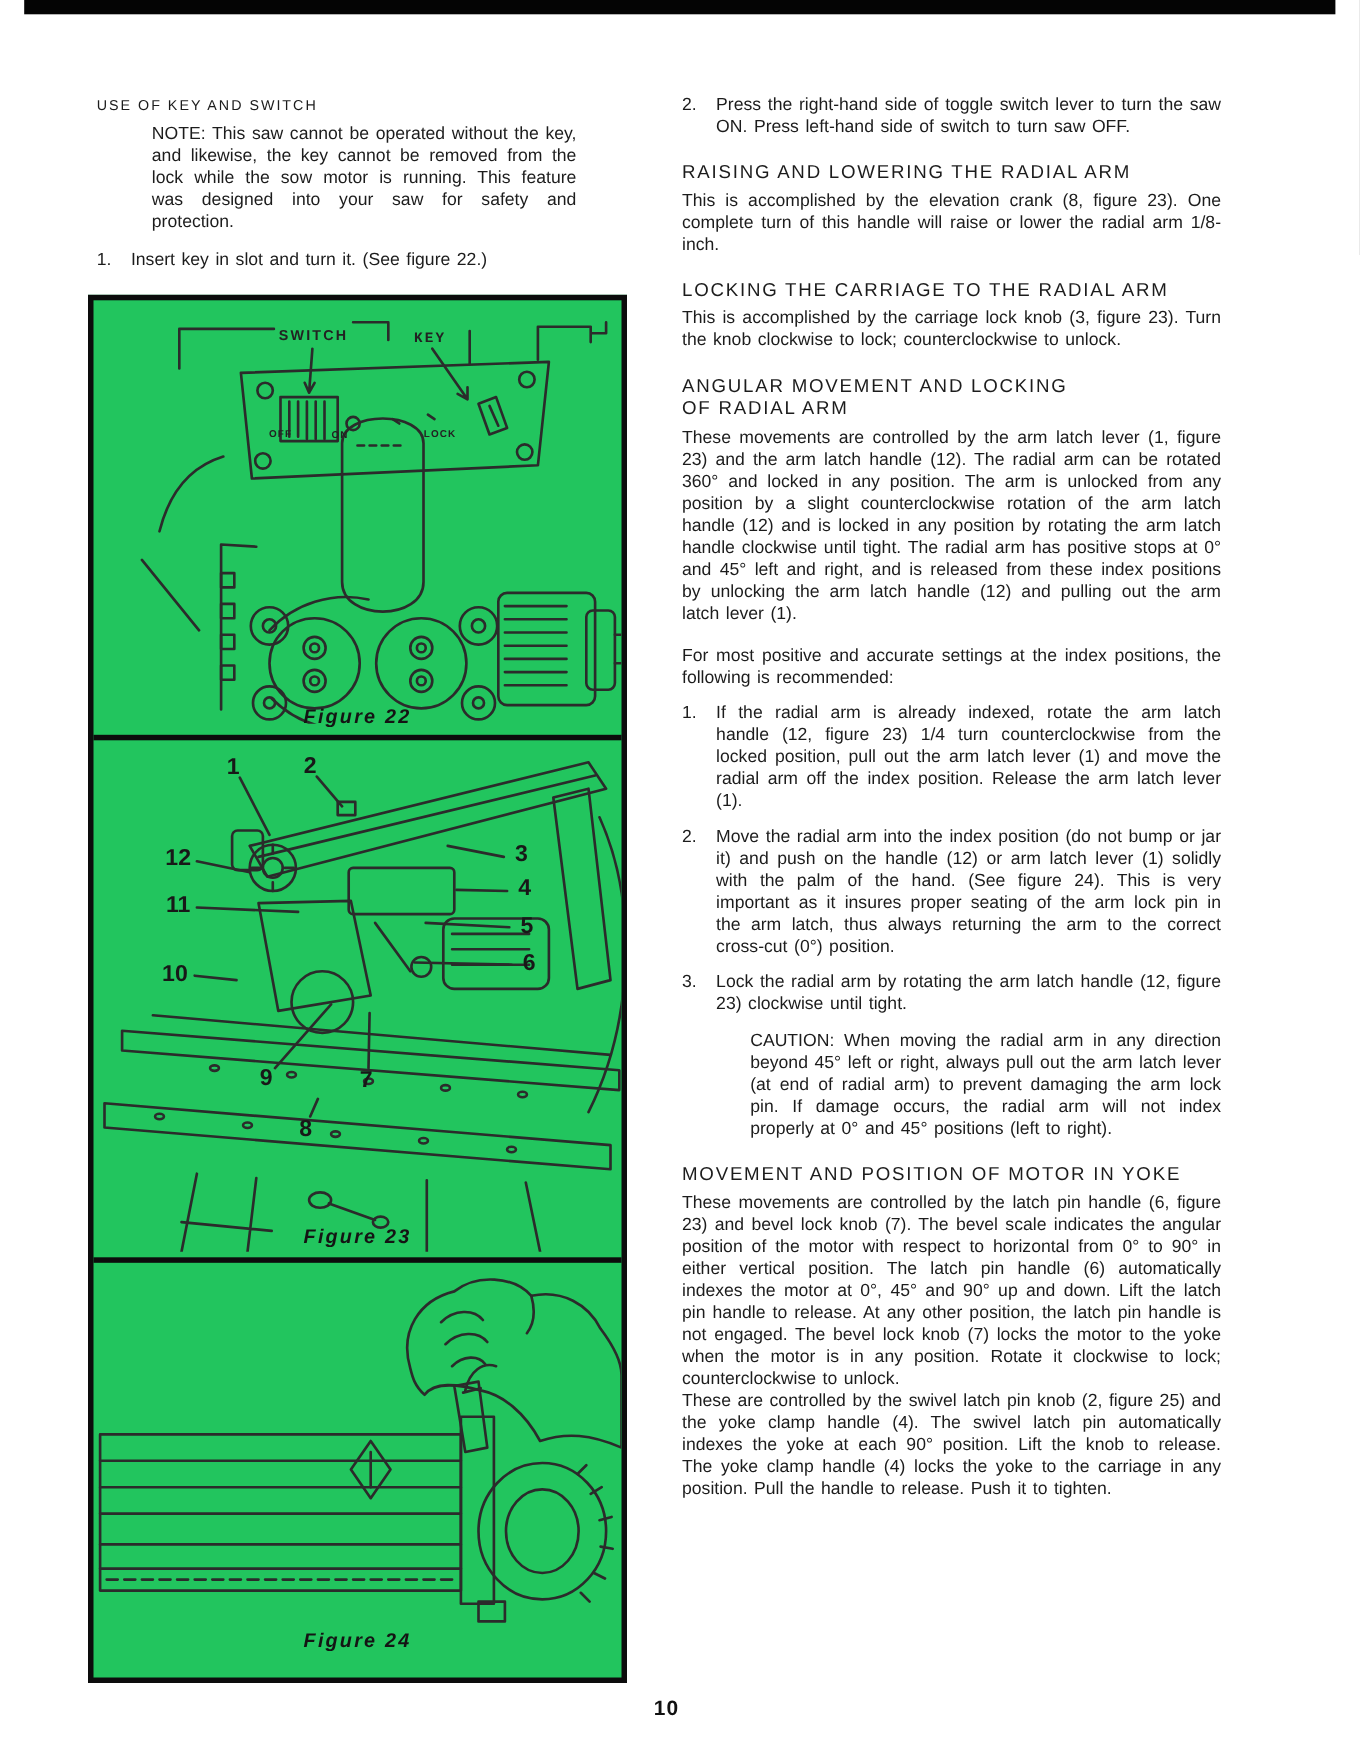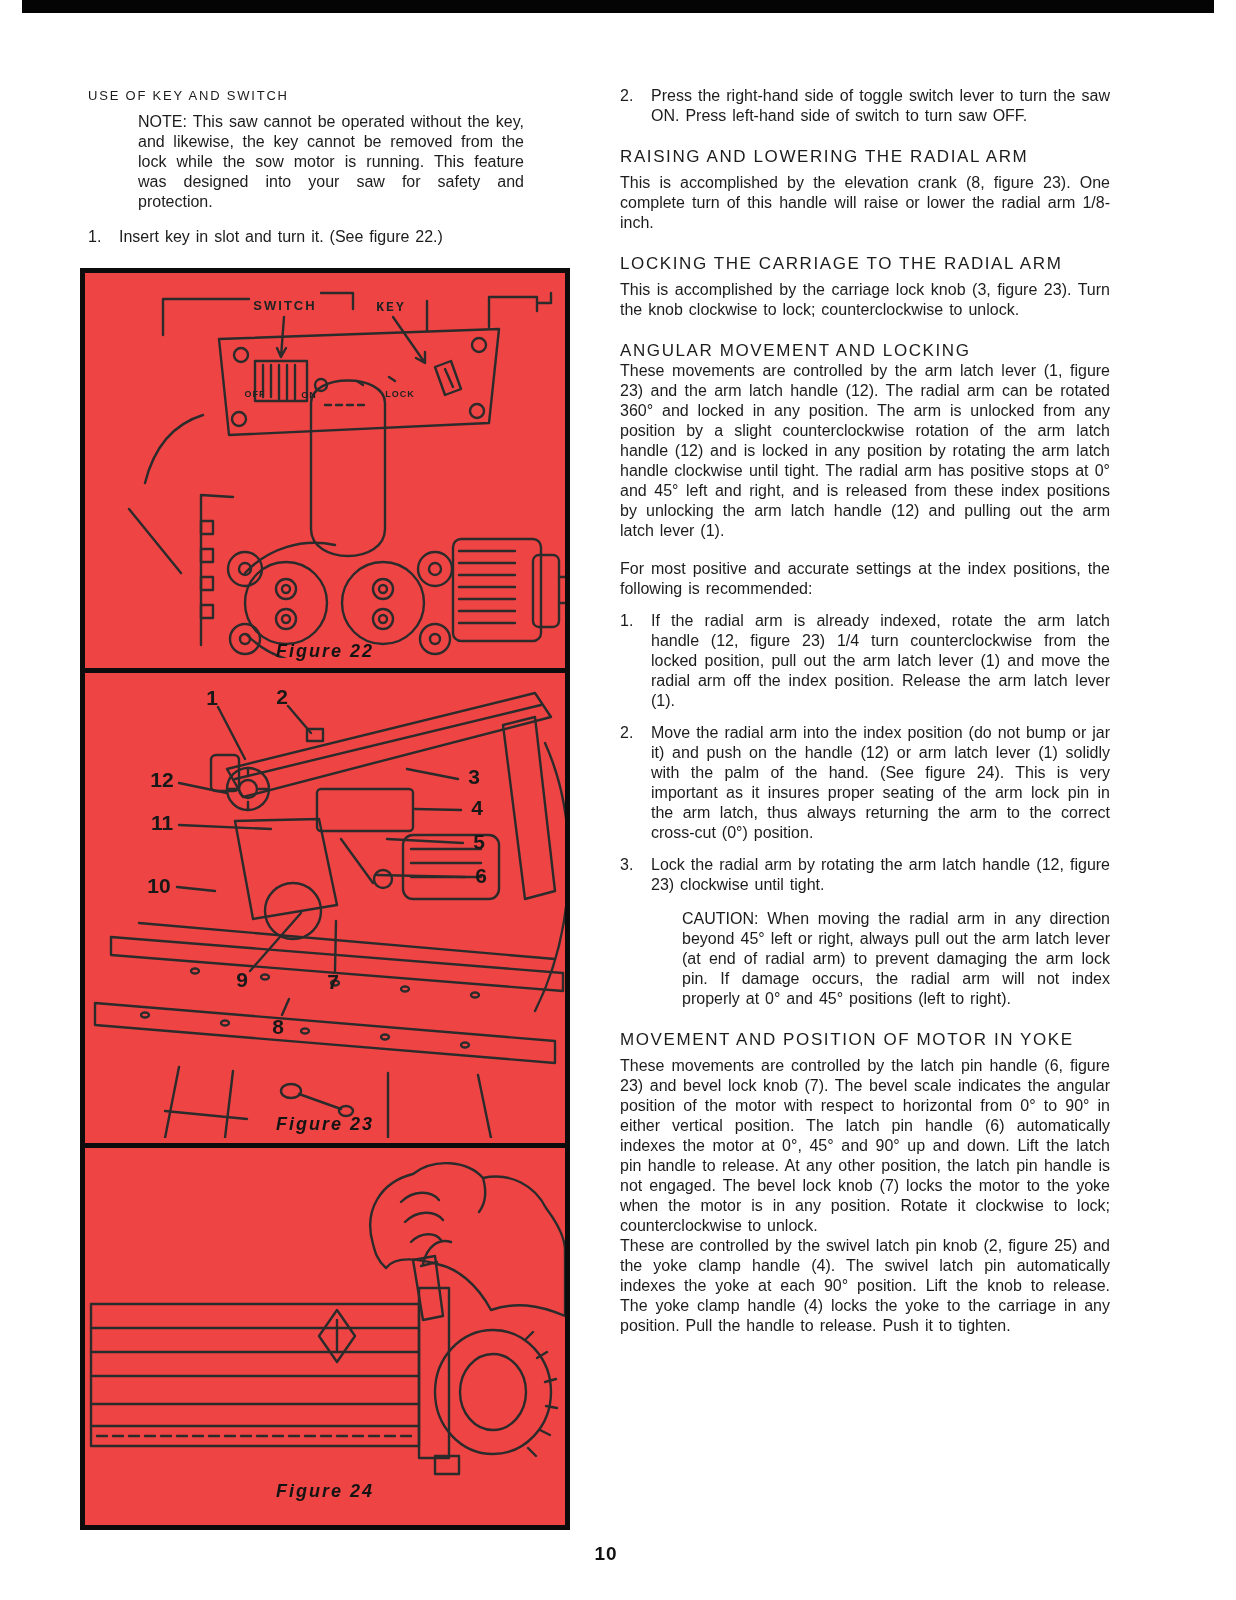--- a/index.html
+++ b/index.html
@@ -17,21 +17,21 @@
   .li{display:flex;margin-top:12px;}
   .li .marker{width:31px;flex:none;font-size:16px;line-height:20.5px;}
   .li .para{flex:1;}
   
   .col-left{position:absolute;left:88px;top:88px;width:444px;}
   .sec-title{font-size:13px;letter-spacing:1.8px;font-weight:400;margin:0 0 9px 0;}
   .note{margin-left:50px;width:386px;}
   .step1{margin-top:15px;}
   
   .fig-stack{position:absolute;left:80px;top:268px;width:490px;height:1262px;
-    border:5px solid #0c0c0c;box-sizing:border-box;background:#ef4444;}
+    border:5px solid #0c0c0c;box-sizing:border-box;background:#22c55e;}
   .fig{position:relative;box-sizing:border-box;overflow:hidden;}
   .fig + .fig{border-top:5px solid #0c0c0c;}
   .fig-22{height:395px;}
   .fig-23{height:475px;}
   .fig-24{height:377px;}
   .fig svg{position:absolute;left:0;top:0;}
   .sketch{stroke:#2b2b2b;fill:none;stroke-width:2.4;stroke-linecap:round;stroke-linejoin:round;}
   .fig-label{position:absolute;transform:translate(-50%,-50%);font-size:13px;
     letter-spacing:2px;font-weight:700;color:#222;white-space:nowrap;}
   .fig-label.small{font-size:9px;letter-spacing:1px;}
@@ -231,20 +231,21 @@
       <p class="para">Press the right-hand side of toggle switch lever to turn the saw ON. Press left-hand side of switch to turn saw OFF.</p>
     </div>
 
     <div class="h">RAISING AND LOWERING THE RADIAL ARM</div>
     <p class="para">This is accomplished by the elevation crank (8, figure 23). One complete turn of this handle will raise or lower the radial arm 1/8-inch.</p>
 
     <div class="h">LOCKING THE CARRIAGE TO THE RADIAL ARM</div>
     <p class="para">This is accomplished by the carriage lock knob (3, figure 23). Turn the knob clockwise to lock; counterclockwise to unlock.</p>
 
     <div class="h h2line">ANGULAR MOVEMENT AND LOCKING</div>
+    <div class="h h2line2">OF RADIAL ARM</div>
     <p class="para">These movements are controlled by the arm latch lever (1, figure 23) and the arm latch handle (12). The radial arm can be rotated 360° and locked in any position. The arm is unlocked from any position by a slight counterclockwise rotation of the arm latch handle (12) and is locked in any position by rotating the arm latch handle clockwise until tight. The radial arm has positive stops at 0° and 45° left and right, and is released from these index positions by unlocking the arm latch handle (12) and pulling out the arm latch lever (1).</p>
 
     <p class="para" style="margin-top:18px;">For most positive and accurate settings at the index positions, the following is recommended:</p>
 
     <div class="li">
       <span class="marker">1.</span>
       <p class="para">If the radial arm is already indexed, rotate the arm latch handle (12, figure 23) 1/4 turn counterclockwise from the locked position, pull out the arm latch lever (1) and move the radial arm off the index position. Release the arm latch lever (1).</p>
     </div>
     <div class="li">
       <span class="marker">2.</span>

